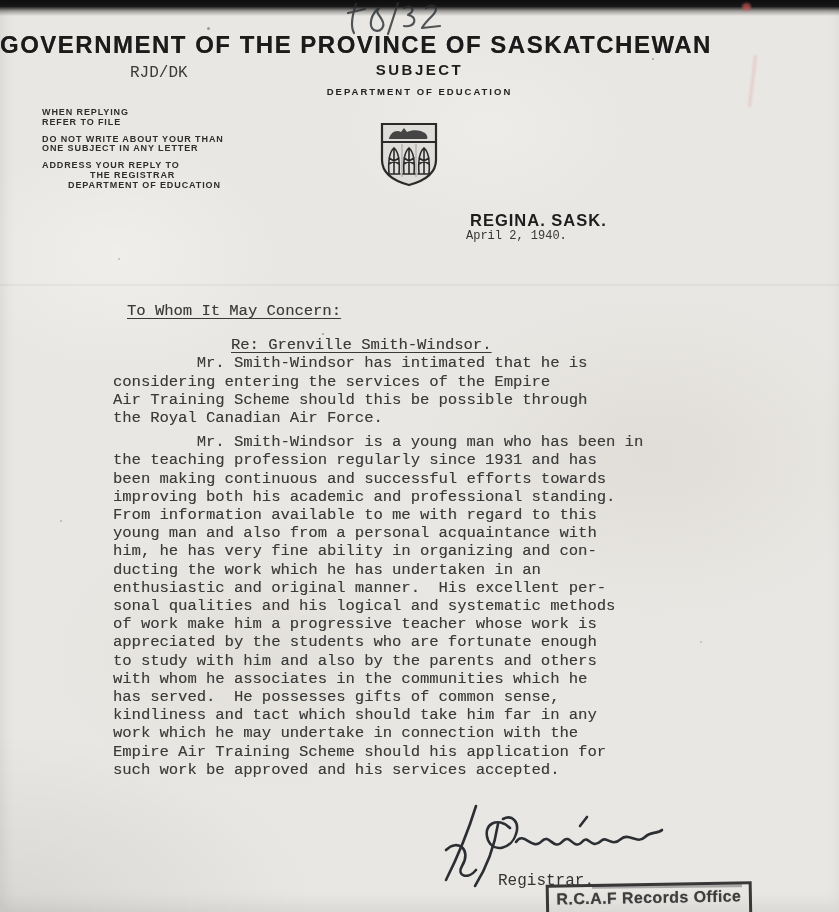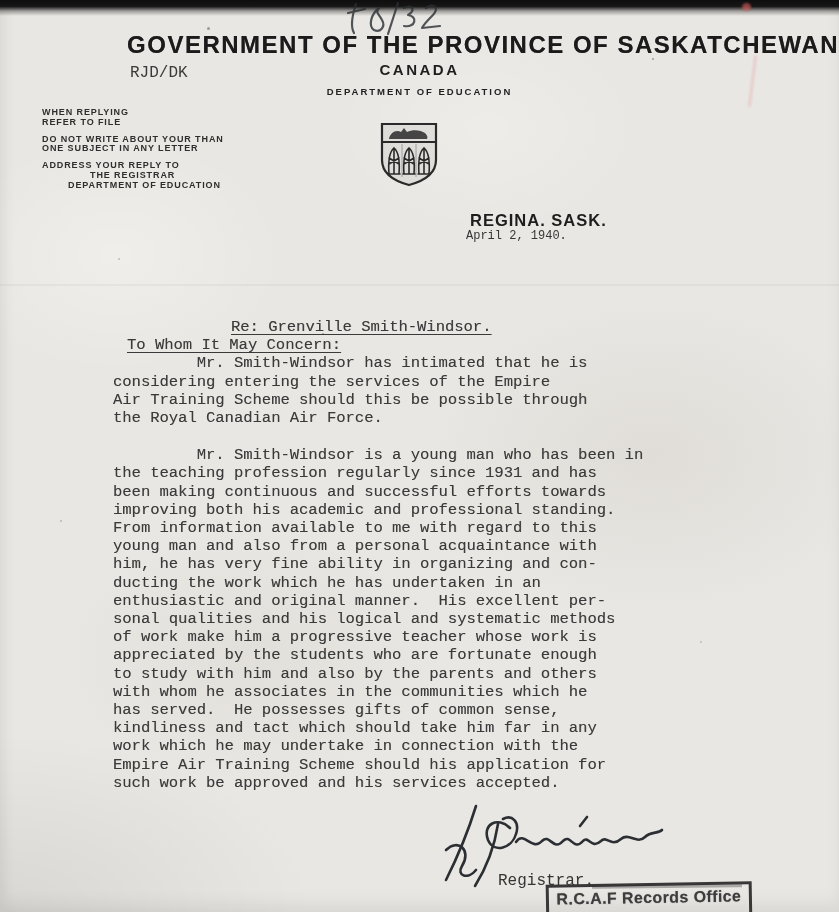--- a/index.html
+++ b/index.html
@@ -11,21 +11,21 @@
       radial-gradient(320px 220px at 78% 50%, rgba(209,205,198,.38), transparent 72%),
       radial-gradient(280px 190px at 30% 72%, rgba(212,208,201,.32), transparent 70%),
       radial-gradient(220px 150px at 58% 14%, rgba(255,255,255,.22), transparent 70%),
       radial-gradient(420px 240px at 0% 100%, rgba(0,0,0,.07), transparent 75%),
       #e9e7e3;
     box-shadow:inset 0 -10px 16px rgba(0,0,0,.05), inset 6px 0 14px rgba(0,0,0,.03);
   }
   .top-bar{position:absolute;left:0;top:0;width:100%;height:16px;
     background:linear-gradient(#0e0e0e 0%,#161616 40%,rgba(30,30,30,.35) 70%,rgba(30,30,30,0) 100%);}
   .hand-note{position:absolute;left:312px;top:0;}
-  .lh-title{position:absolute;left:0;top:31px;width:100%;text-align:right;
+  .lh-title{position:absolute;left:0;top:31px;width:100%;text-align:left;
     font-weight:bold;font-size:24px;letter-spacing:1.5px;color:#1b1b1b;
     text-shadow:0 0 .5px rgba(0,0,0,.6);}
   .ref-code{position:absolute;left:130px;top:64px;
     font-family:"Liberation Mono",monospace;font-size:16px;color:#3a3a3a;}
   .lh-canada{position:absolute;left:0;top:61px;width:100%;text-align:center;
     font-weight:bold;font-size:15px;letter-spacing:2.5px;color:#1e1e1e;}
   .lh-dept{position:absolute;left:0;top:86px;width:100%;text-align:center;
     font-weight:bold;font-size:9.5px;letter-spacing:2px;color:#222;}
   .left-info{position:absolute;left:42px;top:108px;font-weight:bold;font-size:9px;
     letter-spacing:.9px;line-height:9.8px;color:#2e2e2e;}
@@ -38,21 +38,21 @@
   .date-line{position:absolute;left:466px;top:229px;
     font-family:"Liberation Mono",monospace;font-size:12px;color:#363636;}
   .letter-body{position:absolute;left:113px;top:302px;width:620px;
     font-family:"Liberation Mono",monospace;font-size:15.5px;line-height:18.2px;
     color:#3a3a3a;text-shadow:.3px 0 0 rgba(40,40,40,.35);}
   .salutation{display:inline-block;margin-left:14px;text-decoration:underline;
     text-underline-offset:3px;}
   .subject{display:inline-block;margin:16px 0 0 118px;text-decoration:underline;
     text-underline-offset:3px;}
   .para{white-space:pre;}
-  .para.p2{margin-top:19px;}
+  .para.p2{margin-top:6px;}
   .signature{position:absolute;left:430px;top:796px;}
   .registrar{position:absolute;left:498px;top:872px;
     font-family:"Liberation Mono",monospace;font-size:16px;color:#343434;z-index:3;}
   .stamp{position:absolute;left:546px;top:883px;width:206px;height:40px;
     border:3px solid rgba(32,32,32,.88);transform:rotate(-1deg);z-index:2;
     display:flex;justify-content:center;align-items:flex-start;padding-top:3px;
     box-sizing:border-box;}
   .stamp span{font-weight:bold;font-size:16px;letter-spacing:.4px;color:#3d3d3d;
     text-shadow:0 0 1px rgba(60,60,60,.55);white-space:nowrap;}
   .smudge{position:absolute;left:592px;top:885px;width:150px;height:3px;
@@ -87,21 +87,21 @@
       <path d="M56,3 L46,34"></path>
       <path d="M62,8 C70,4 74,10 66,15 C76,16 74,28 62,26"></path>
       <path d="M84,8 C92,2 98,8 90,16 C86,20 82,24 80,28 L98,26"></path>
     </g>
   </svg>
 
   <div class="lh-title">GOVERNMENT OF THE PROVINCE OF SASKATCHEWAN</div>
 
   <div class="ref-code">RJD/DK</div>
 
-  <div class="lh-canada">CANADA</div>
+  <div class="lh-canada">SUBJECT</div>
 
   <div class="lh-dept">DEPARTMENT OF EDUCATION</div>
 
   <div class="left-info">
     <div>WHEN REPLYING</div>
     <div>REFER TO FILE</div>
     <div class="gap"></div>
     <div>DO NOT WRITE ABOUT YOUR THAN</div>
     <div>ONE SUBJECT IN ANY LETTER</div>
     <div class="gap"></div>
@@ -126,22 +126,22 @@
         <path d="M0,-14 C5,-10 6,-2 5,12 M0,-14 C-5,-10 -6,-2 -5,12 M0,-14 L0,12 M-5,-4 L5,2 M5,-4 L-5,2 M-6,12 H6"></path>
       </g>
     </g>
   </svg>
 
   <div class="place-line">REGINA. SASK.</div>
 
   <div class="date-line">April 2, 1940.</div>
 
   <div class="letter-body">
+    <div><span class="salutation">To Whom It May Concern:</span></div>
     <div><span class="subject">Re: Grenville Smith-Windsor.</span></div>
-    <div><span class="salutation">To Whom It May Concern:</span></div>
     <div class="para p1">         Mr. Smith-Windsor has intimated that he is
 considering entering the services of the Empire
 Air Training Scheme should this be possible through
 the Royal Canadian Air Force.</div>
     <div class="para p2">         Mr. Smith-Windsor is a young man who has been in
 the teaching profession regularly since 1931 and has
 been making continuous and successful efforts towards
 improving both his academic and professional standing.
 From information available to me with regard to this
 young man and also from a personal acquaintance with

